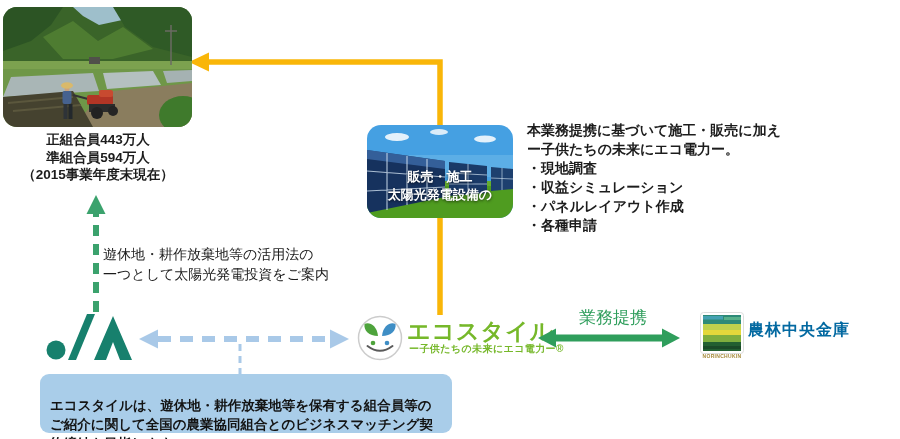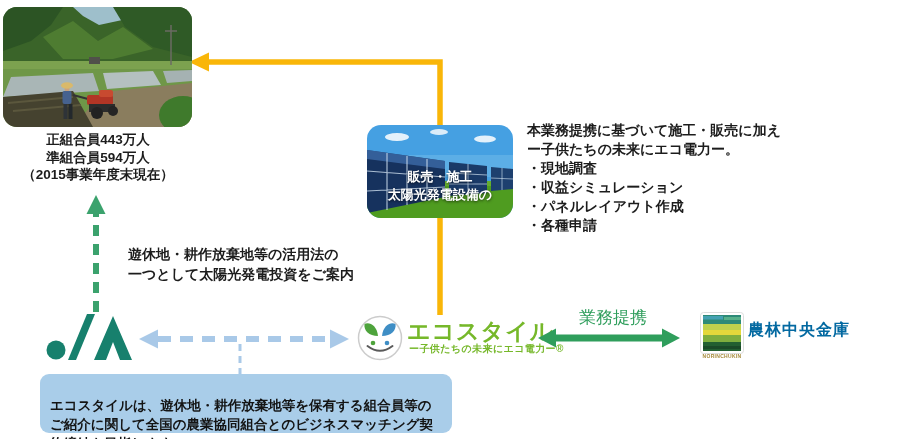--- a/index.html
+++ b/index.html
@@ -22,21 +22,21 @@
   
   .solar-box{left:367px;top:125px;width:146px;height:93px;border-radius:14px;overflow:hidden;z-index:3;}
   .solar-label{left:367px;top:168px;width:146px;z-index:4;text-align:center;color:#fff;font-weight:bold;
     font-size:13px;line-height:18px;text-shadow:0 1px 3px rgba(0,0,0,.65);}
 
   
   .services{left:527px;top:121px;width:370px;font-weight:bold;font-size:14px;line-height:19px;}
 
   
   .guidance-arrow{left:84px;top:194px;z-index:1;}
-  .guidance-text{left:103px;top:244px;width:290px;font-weight:bold;font-size:14px;line-height:20px;margin-left:25px;}
+  .guidance-text{left:103px;top:244px;width:290px;font-weight:normal;font-size:14px;line-height:20px;}
 
   
   .ja-logo{left:44px;top:310px;z-index:2;}
 
   
   .matching-arrow{left:136px;top:328px;}
   .note-connector{left:236px;top:344px;}
 
   
   .eco-icon{left:357px;top:315px;z-index:4;}

